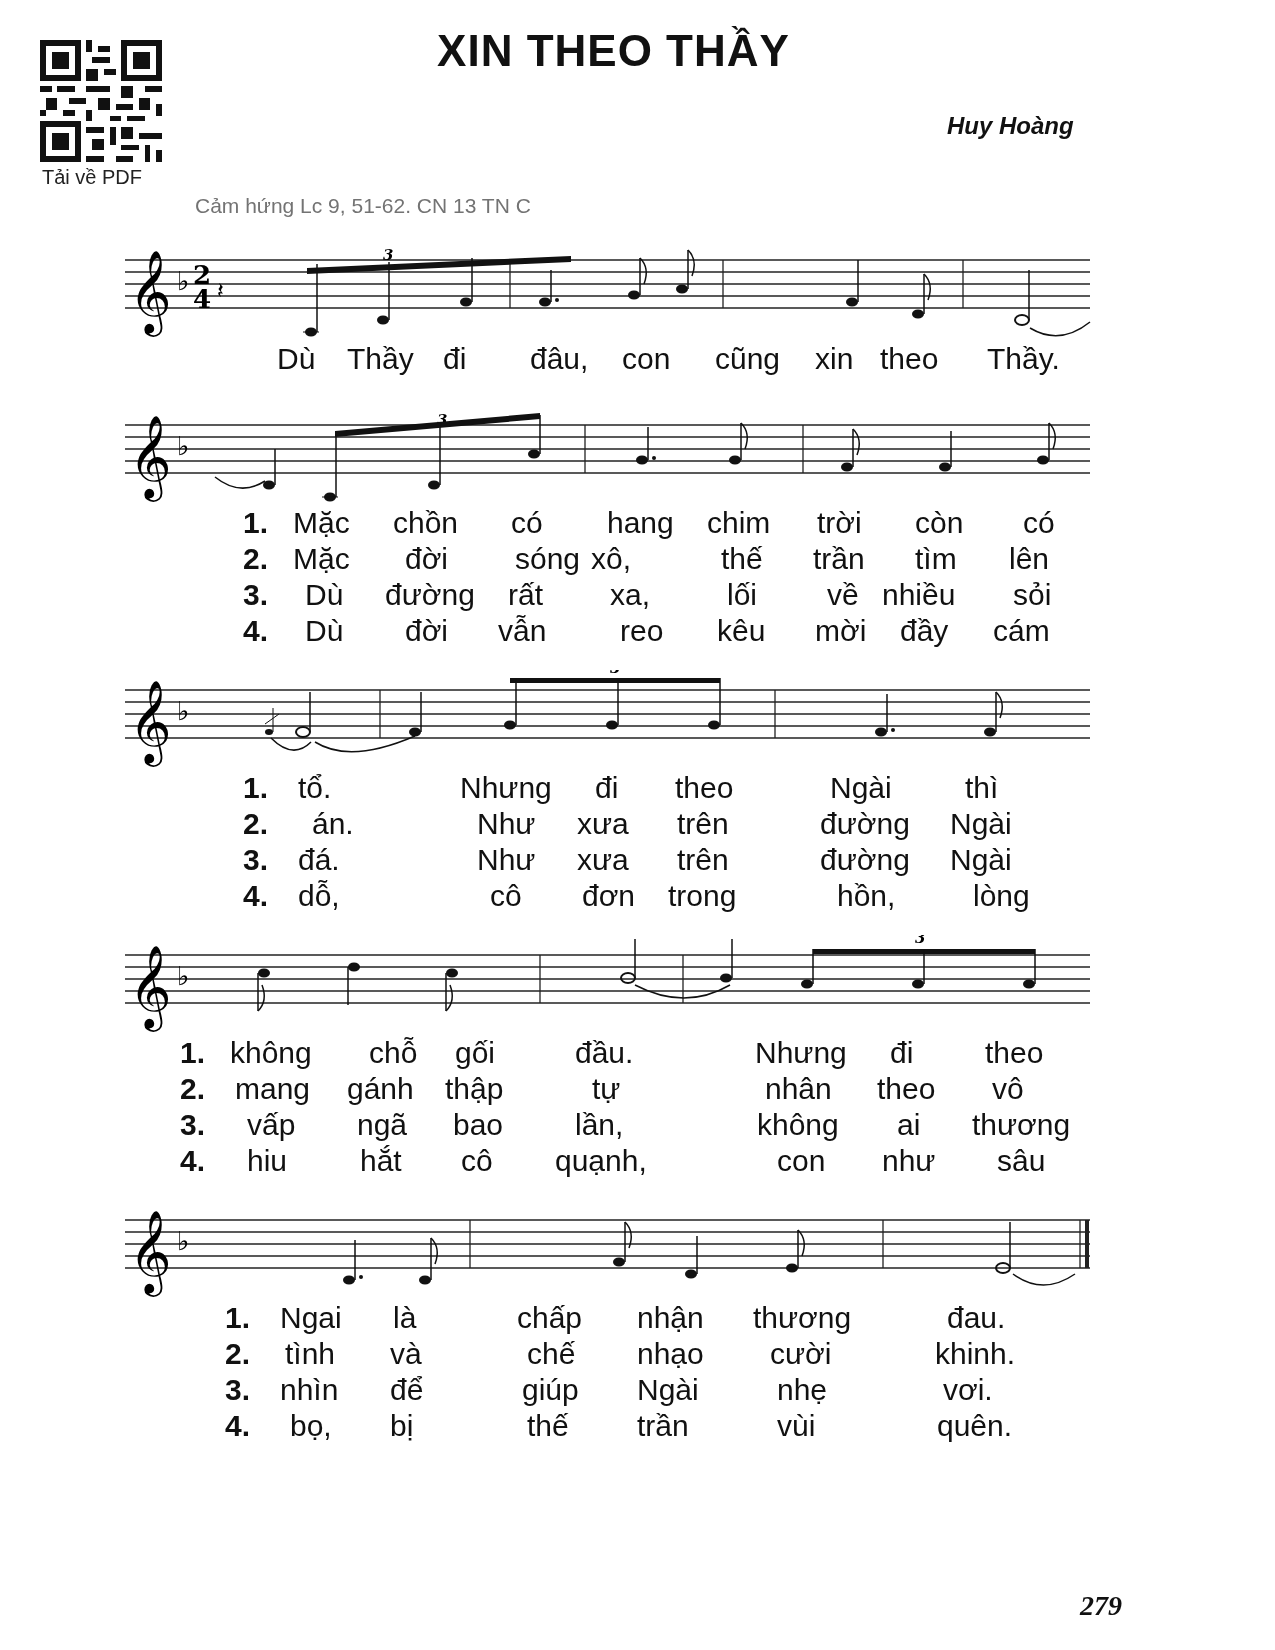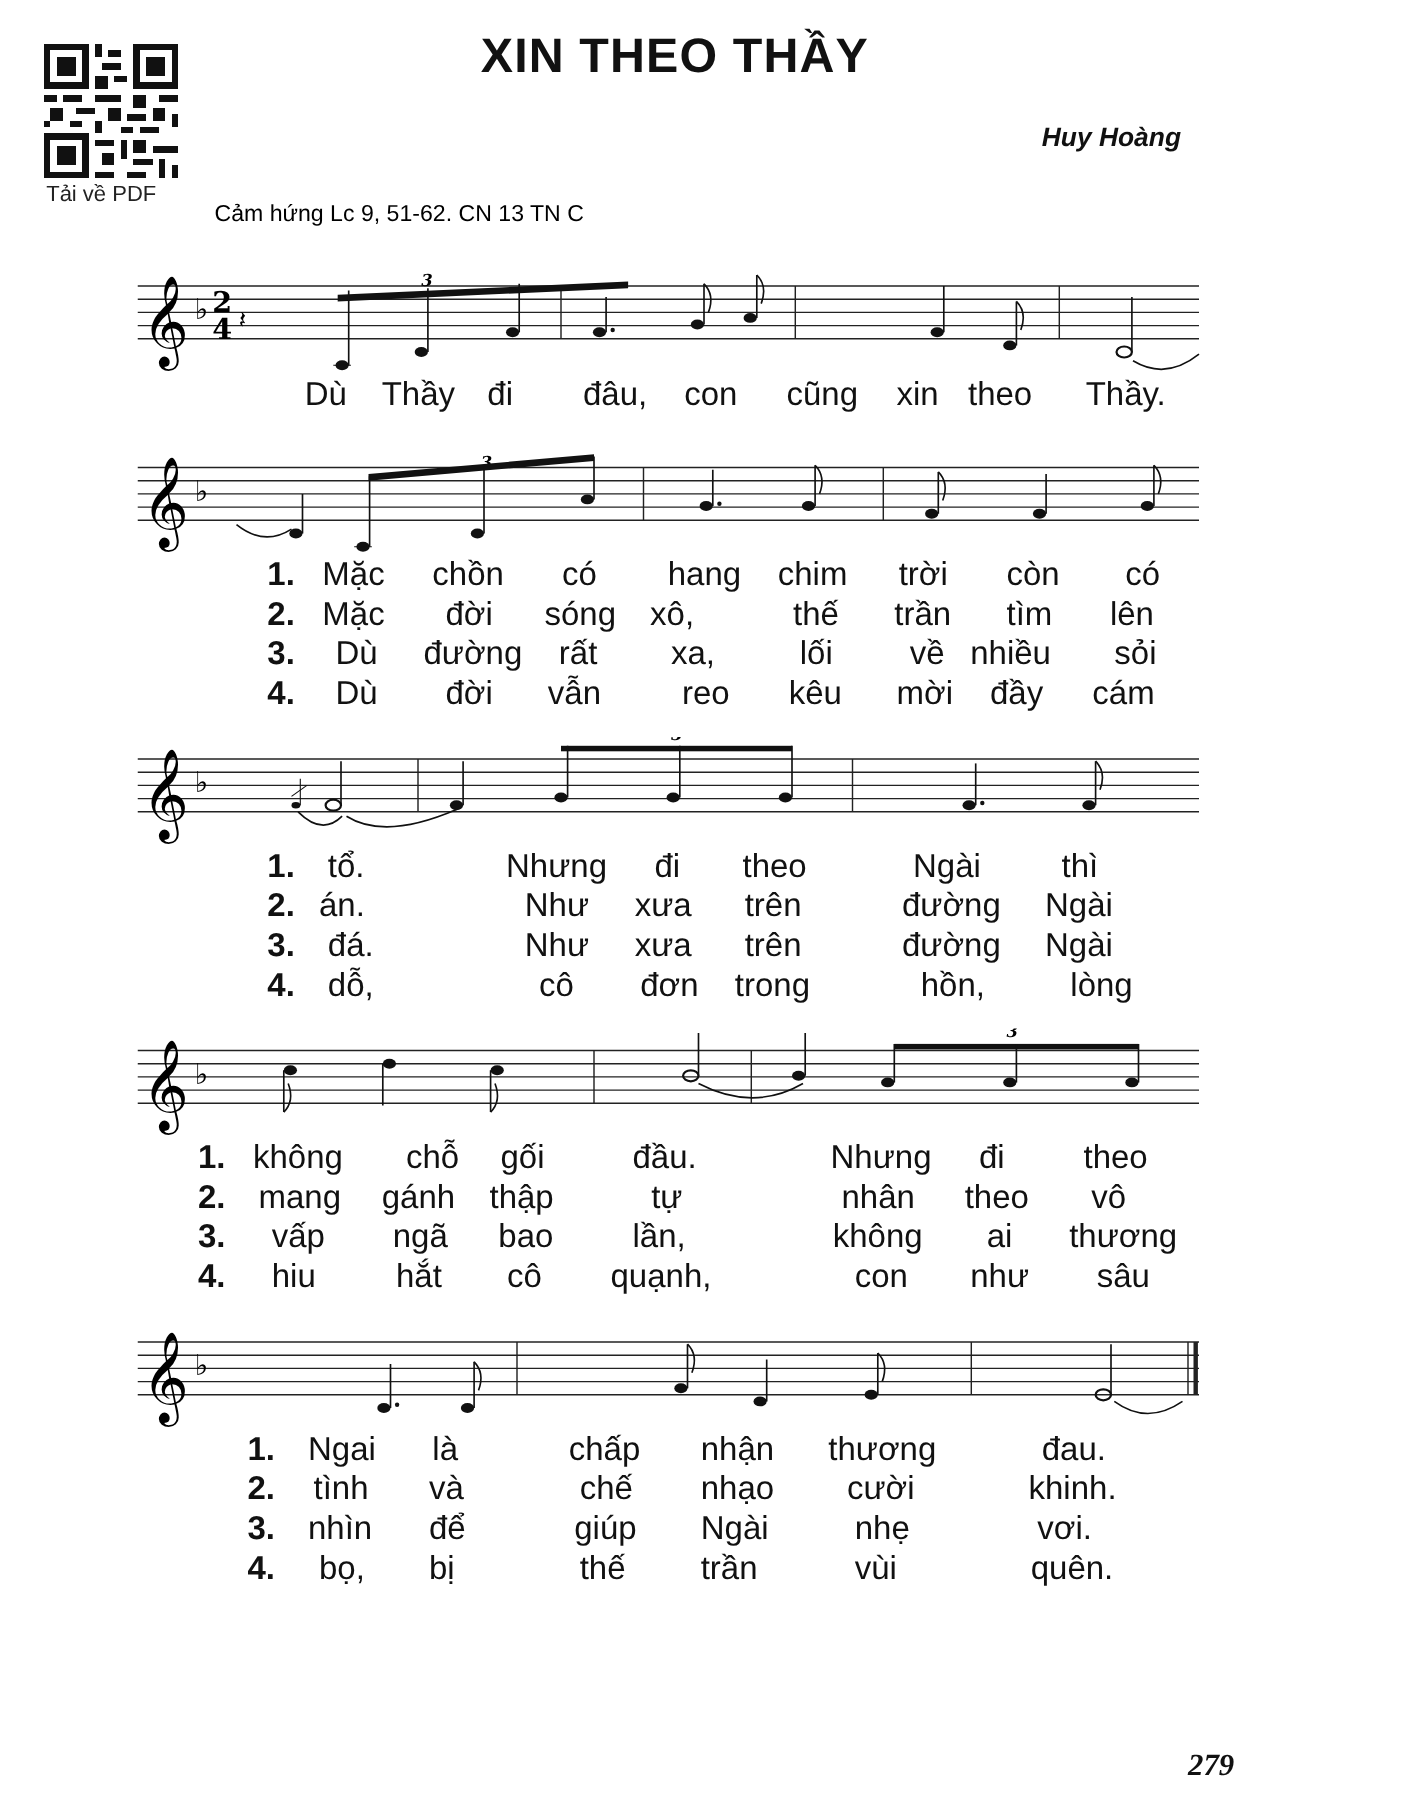--- a/index.html
+++ b/index.html
@@ -4,21 +4,21 @@
 <style>
   html, body { margin: 0; padding: 0; background: #fff; }
   body { width: 1275px; height: 1650px; position: relative; overflow: hidden;
          font-family: "Liberation Sans", sans-serif; color: #111; }
   .qr { position: absolute; left: 40px; top: 40px; width: 122px; height: 122px; }
   .qr-label { position: absolute; left: 42px; top: 166px; font-size: 20px; color: #222; }
   .title { position: absolute; left: 0; width: 1275px; top: 26px; text-align: center;
            font-size: 44px; font-weight: bold; letter-spacing: 1px; }
   .title span { position: relative; left: -24px; }
   .composer { position: absolute; left: 947px; top: 112px; font-size: 24px; font-weight: bold; font-style: italic; }
-  .inspiration { position: absolute; left: 195px; top: 183px; font-size: 21px; color: #000000; }
+  .inspiration { position: absolute; left: 195px; top: 194px; font-size: 21px; color: #737373; }
   .system { position: absolute; left: 125px; width: 1015px; }
   .staff svg { display: block; }
   .lyric-row { position: absolute; font-size: 30px; white-space: nowrap; }
   .lyric-row .num { position: absolute; font-weight: bold; }
   .lyric-row .w { position: absolute; }
   .page-num { position: absolute; left: 1080px; top: 1590px; font-size: 28px; font-weight: bold; font-style: italic;
               font-family: "Liberation Serif", serif; }
 </style>
 </head>
 <body>
@@ -191,21 +191,21 @@
     <span class="w" style="left:482px">hang</span>
     <span class="w" style="left:582px">chim</span>
     <span class="w" style="left:692px">trời</span>
     <span class="w" style="left:790px">còn</span>
     <span class="w" style="left:898px">có</span>
   </div>
   <div class="lyric-row" style="top:542px;left:125px;">
     <span class="num" style="left:118px">2.</span>
     <span class="w" style="left:168px">Mặc</span>
     <span class="w" style="left:280px">đời</span>
-    <span class="w" style="left:370px">sóng</span>
+    <span class="w" style="left:390px">sóng</span>
     <span class="w" style="left:466px">xô,</span>
     <span class="w" style="left:596px">thế</span>
     <span class="w" style="left:688px">trần</span>
     <span class="w" style="left:790px">tìm</span>
     <span class="w" style="left:884px">lên</span>
   </div>
   <div class="lyric-row" style="top:578px;left:125px;">
     <span class="num" style="left:118px">3.</span>
     <span class="w" style="left:180px">Dù</span>
     <span class="w" style="left:260px">đường</span>
@@ -274,21 +274,21 @@
     <span class="num" style="left:118px">1.</span>
     <span class="w" style="left:173px">tổ.</span>
     <span class="w" style="left:335px">Nhưng</span>
     <span class="w" style="left:470px">đi</span>
     <span class="w" style="left:550px">theo</span>
     <span class="w" style="left:705px">Ngài</span>
     <span class="w" style="left:840px">thì</span>
   </div>
   <div class="lyric-row" style="top:807px;left:125px;">
     <span class="num" style="left:118px">2.</span>
-    <span class="w" style="left:165px">án.</span>
+    <span class="w" style="left:187px">án.</span>
     <span class="w" style="left:352px">Như</span>
     <span class="w" style="left:452px">xưa</span>
     <span class="w" style="left:552px">trên</span>
     <span class="w" style="left:695px">đường</span>
     <span class="w" style="left:825px">Ngài</span>
   </div>
   <div class="lyric-row" style="top:843px;left:125px;">
     <span class="num" style="left:118px">3.</span>
     <span class="w" style="left:173px">đá.</span>
     <span class="w" style="left:352px">Như</span>

